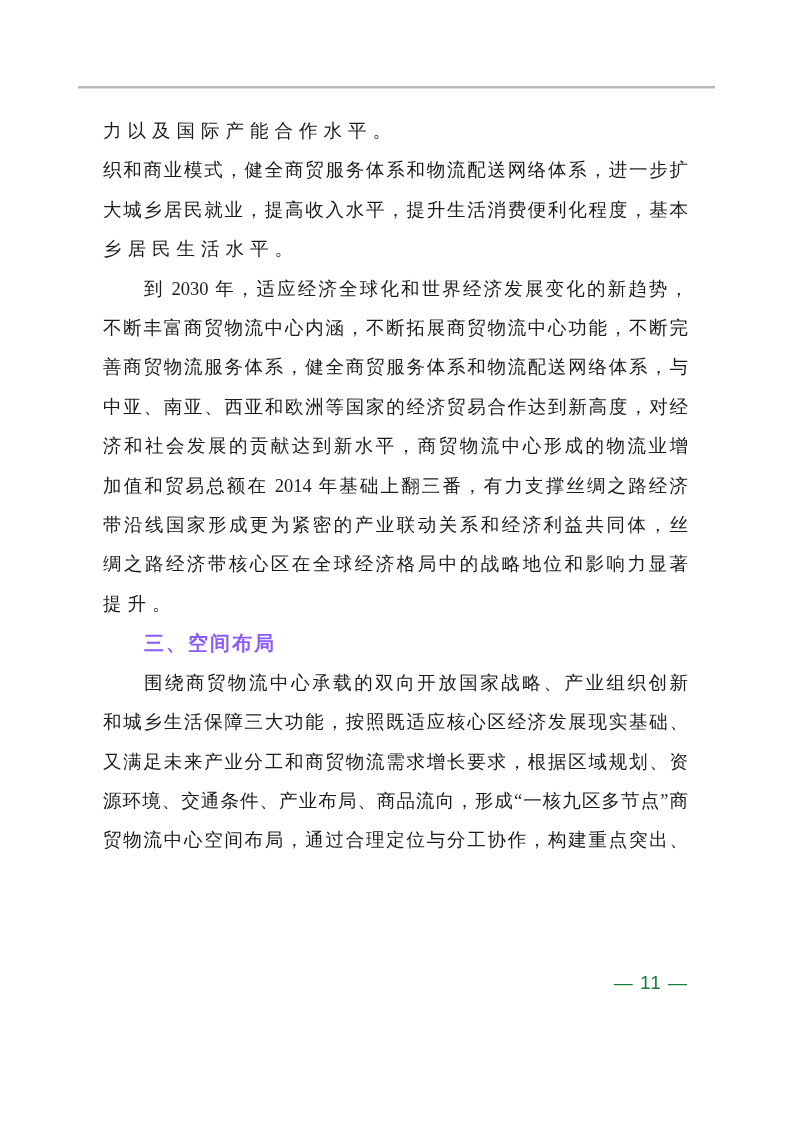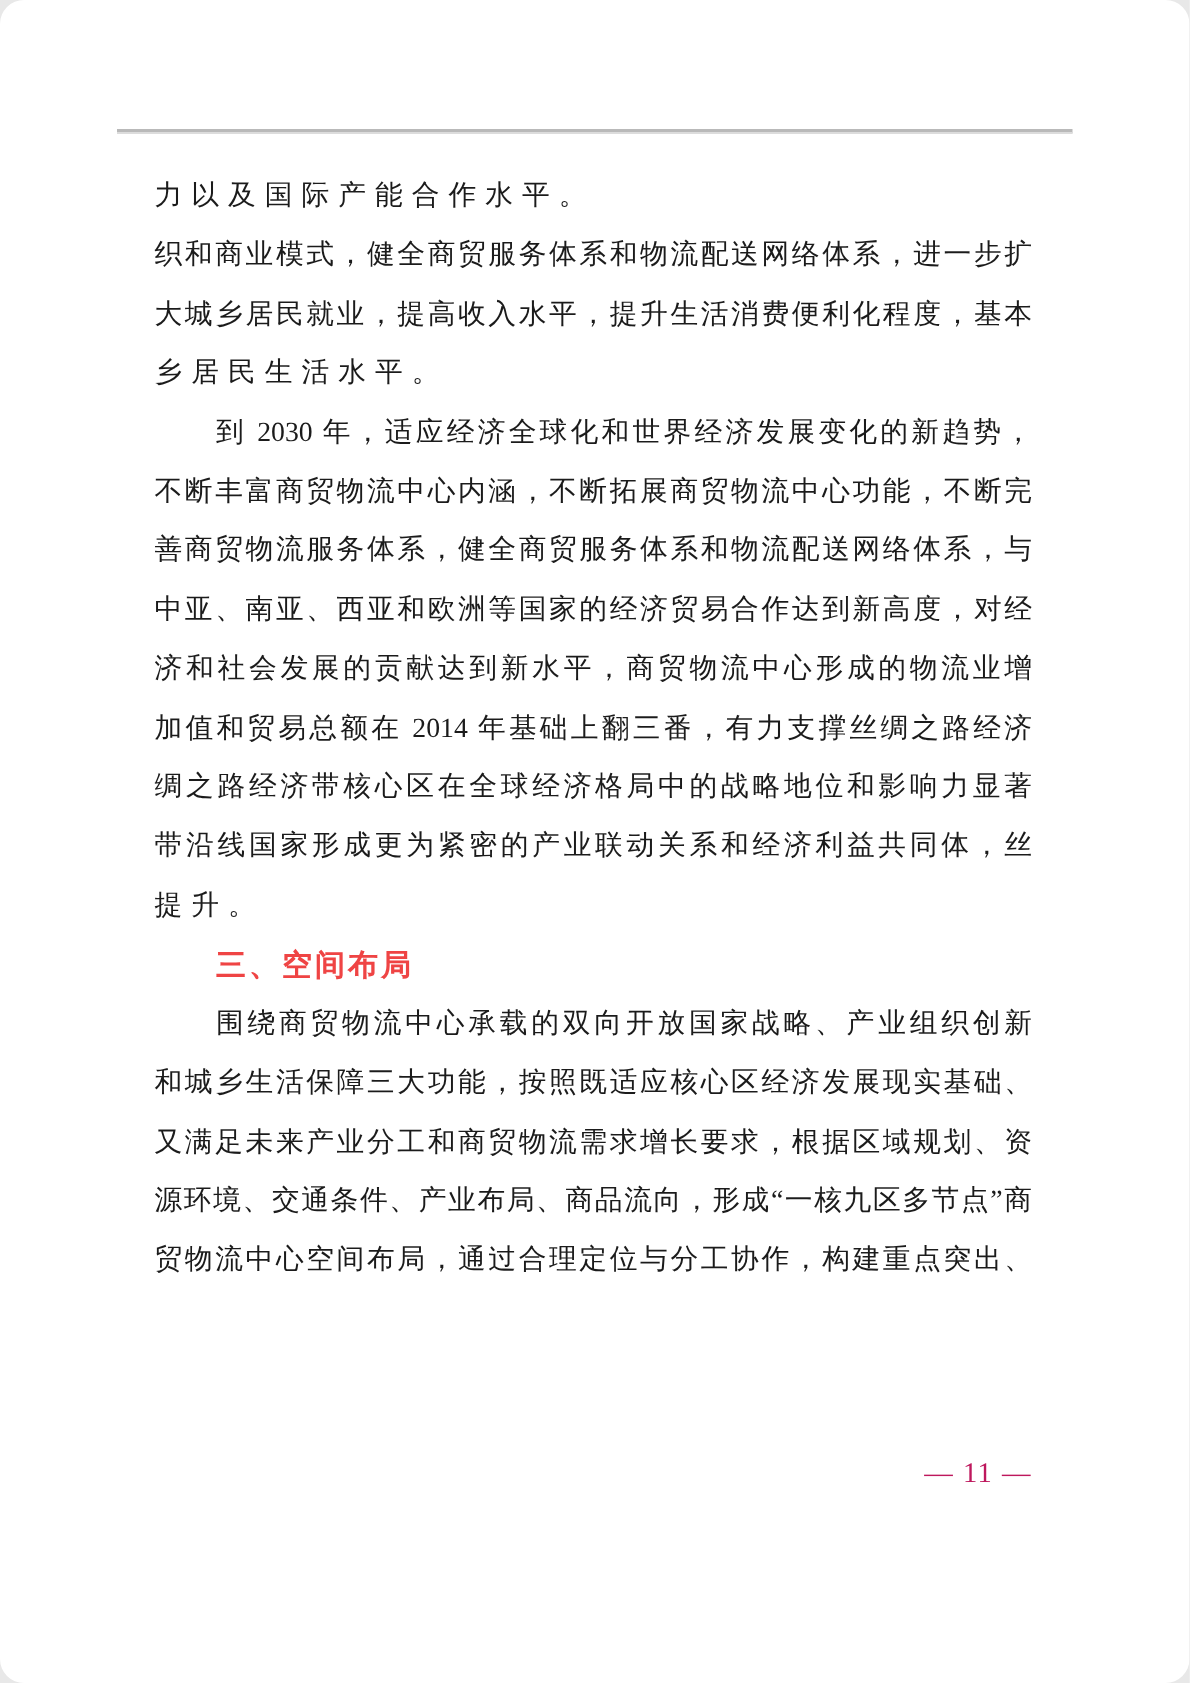--- a/index.html
+++ b/index.html
@@ -8,21 +8,20 @@
     background: #e8e8e8;
   }
   .page {
     position: relative;
     width: 793px;
     height: 1122px;
     margin: 0 auto;
     background: #ffffff;
     overflow: hidden;
     font-family: "Liberation Serif", "DejaVu Serif", serif;
-    border-radius: 16px;
   }
   .top-rule {
     position: absolute;
     left: 78px;
     top: 86px;
     width: 637px;
     height: 2px;
     background: #b9b9b9;
     border-bottom: 1px solid #dcdcdc;
   }
@@ -50,32 +49,32 @@
     letter-spacing: 6px;
   }
   .heading {
     margin: 0;
     padding-left: 41px;
     font-family: "DejaVu Sans", "Liberation Sans", sans-serif;
     font-weight: bold;
     font-size: 20px;
     line-height: 39.4px;
     letter-spacing: 2px;
-    color: #ef4444;
+    color: #8b5cf6;
   }
   .page-number {
     position: absolute;
     left: 103px;
     top: 970px;
     width: 585px;
     text-align: right;
-    font-family: Liberation Serif, serif;
+    font-family: Liberation Sans, sans-serif;
     font-size: 19px;
     line-height: 26px;
-    color: #be185d;
+    color: #15803d;
     letter-spacing: 1px;
   }
 </style>
 </head>
 <body>
 
 <div class="page">
 
   <div class="top-rule"></div>
 
@@ -91,22 +90,22 @@
       <div class="line lastline">乡居民生活水平。</div>
     </div>
 
     <div class="para">
       <div class="line indent">到 2030 年，适应经济全球化和世界经济发展变化的新趋势，</div>
       <div class="line">不断丰富商贸物流中心内涵，不断拓展商贸物流中心功能，不断完</div>
       <div class="line">善商贸物流服务体系，健全商贸服务体系和物流配送网络体系，与</div>
       <div class="line">中亚、南亚、西亚和欧洲等国家的经济贸易合作达到新高度，对经</div>
       <div class="line">济和社会发展的贡献达到新水平，商贸物流中心形成的物流业增</div>
       <div class="line">加值和贸易总额在 2014 年基础上翻三番，有力支撑丝绸之路经济</div>
+      <div class="line">带沿线国家形成更为紧密的产业联动关系和经济利益共同体，丝</div>
       <div class="line">绸之路经济带核心区在全球经济格局中的战略地位和影响力显著</div>
-      <div class="line">带沿线国家形成更为紧密的产业联动关系和经济利益共同体，丝</div>
       <div class="line lastline">提升。</div>
     </div>
 
     <h2 class="heading">三、空间布局</h2>
 
     <div class="para">
       <div class="line indent">围绕商贸物流中心承载的双向开放国家战略、产业组织创新</div>
       <div class="line">和城乡生活保障三大功能，按照既适应核心区经济发展现实基础、</div>
       <div class="line">又满足未来产业分工和商贸物流需求增长要求，根据区域规划、资</div>
       <div class="line">源环境、交通条件、产业布局、商品流向，形成“一核九区多节点”商</div>

